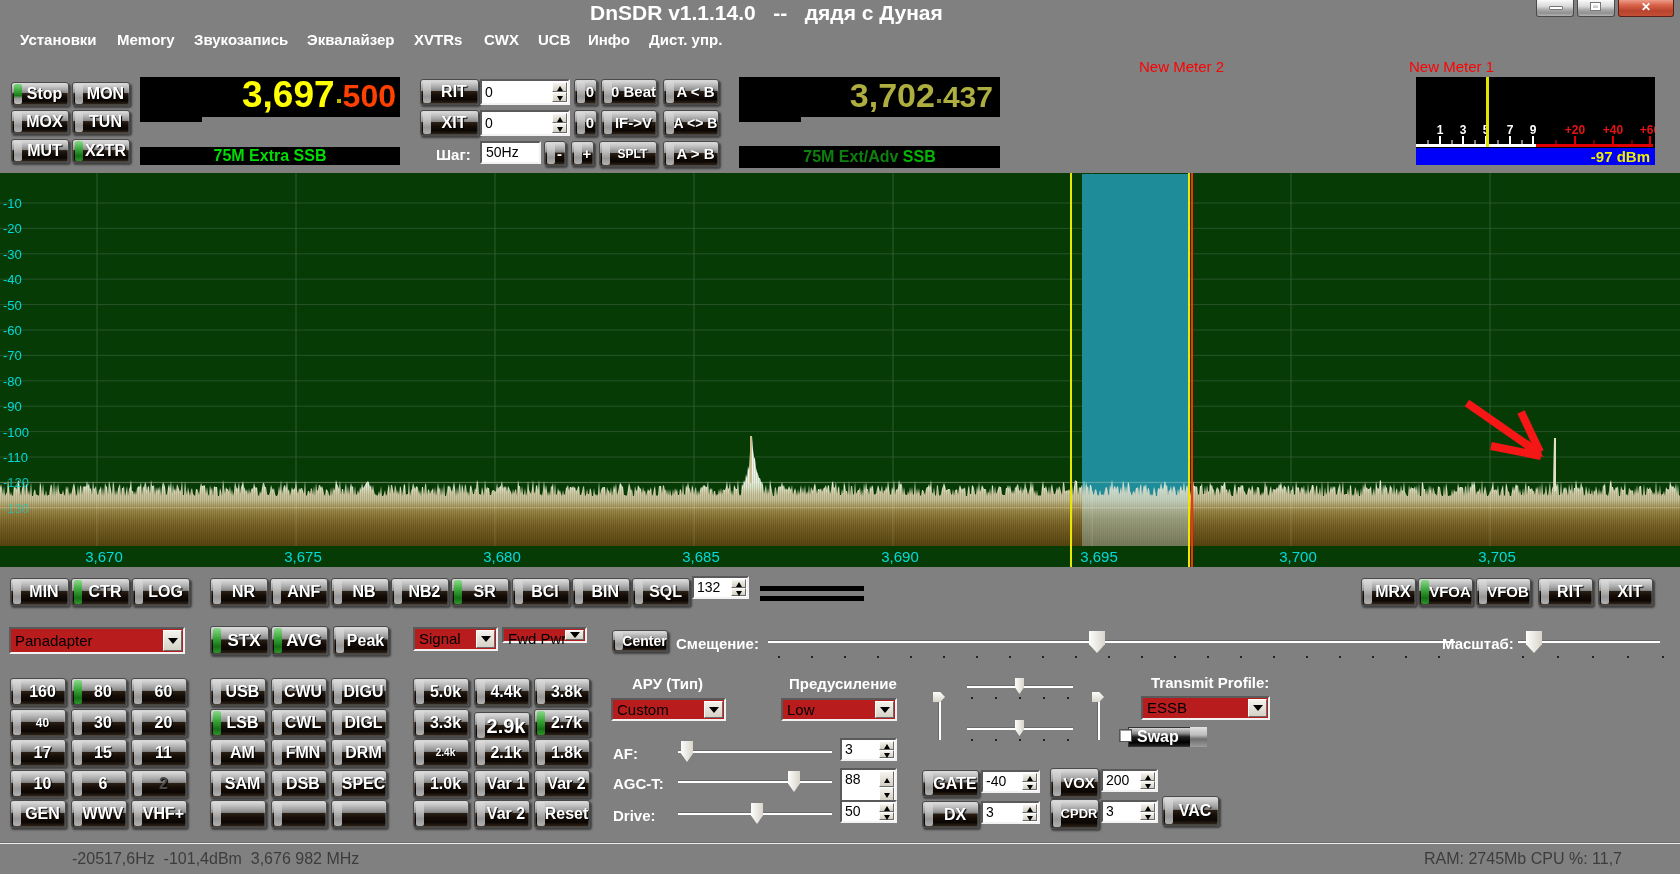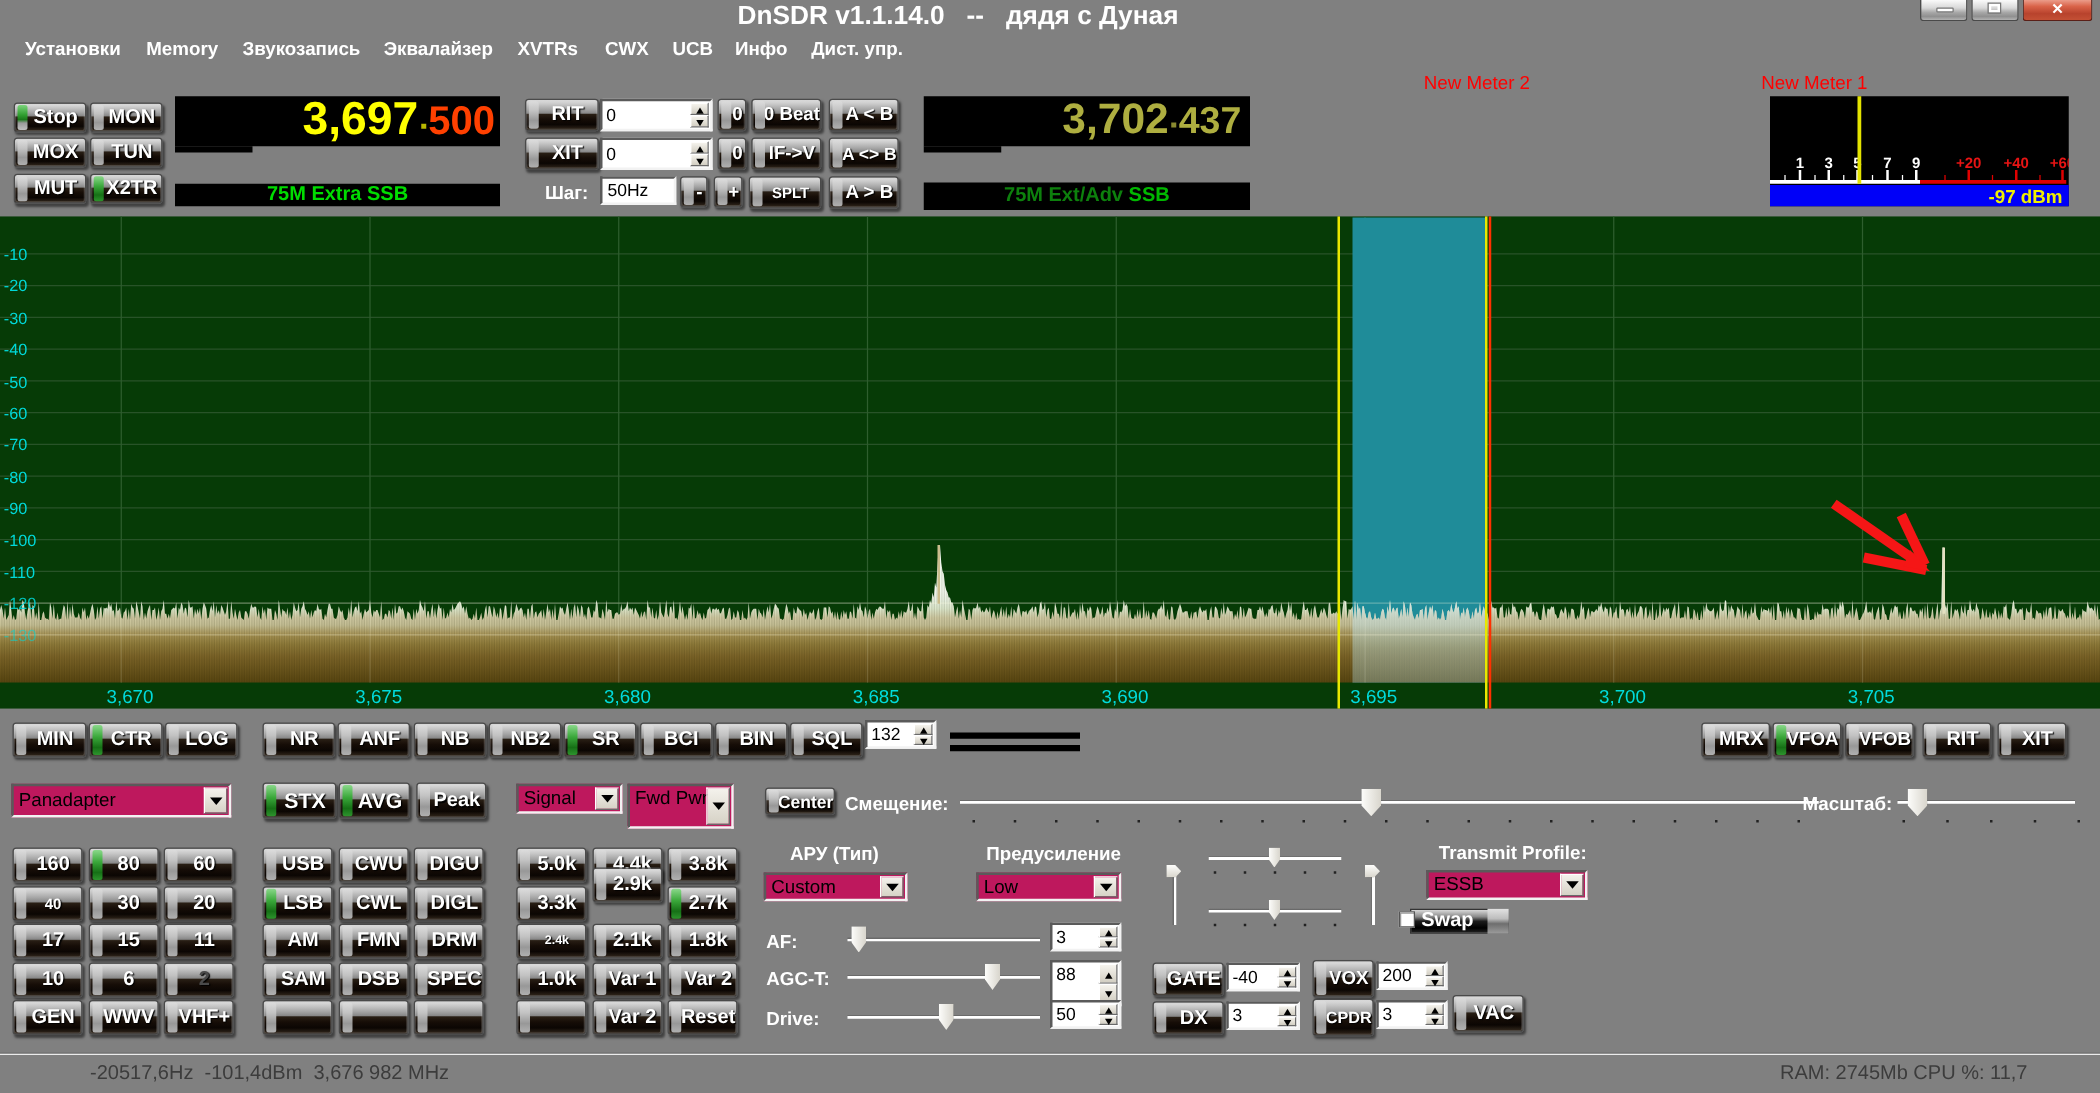--- a/index.html
+++ b/index.html
@@ -5,21 +5,21 @@
 .abs{position:absolute}
 .bold{font-weight:bold}
 .spec{position:absolute;left:0;top:173px}
 .b{position:absolute;border:1px solid #4a4a4a;border-radius:3px;text-align:center;font-weight:bold;
 background:linear-gradient(180deg,#e0e0e0 0%,#c6c6c6 15%,#a4a4a4 32%,#888888 44%,#281e14 48%,#160d07 64%,#0b0603 82%,#2c2218 96%,#130d07 100%);
 box-shadow:1.5px 2px 2px rgba(0,0,0,.5),inset 0 0 0 1px rgba(200,200,200,.25);text-shadow:1px 1px 1px #000;padding-left:9px;white-space:nowrap;overflow:hidden}
 .b::before{content:'';position:absolute;left:2px;top:1px;bottom:1px;width:8px;border-radius:2px;
 background:linear-gradient(180deg,#dcdcdc 0%,#c2c2c2 35%,#989898 70%,#b0b0b0 100%)}
 .b.g::before{background:linear-gradient(180deg,#8ad88a 0%,#3aa83a 40%,#167016 75%,#2d942d 100%)}
 .b.g2::before{background:linear-gradient(180deg,#7dd47d 0%,#2f9e2f 40%,#1b7a1b 58%,#9a9a9a 72%,#c0c0c0 100%)}
-.combo{position:absolute;background:#be185d;border:2px solid;border-color:#5a5a5a #f2f2f2 #f2f2f2 #5a5a5a;color:#000}
+.combo{position:absolute;background:#b91c1c;border:2px solid;border-color:#5a5a5a #f2f2f2 #f2f2f2 #5a5a5a;color:#000}
 .combo>span{display:block;padding-left:4px;white-space:nowrap}
 .cbtn{position:absolute;right:1px;top:1px;bottom:1px;width:19px;background:linear-gradient(180deg,#f4f2ec,#d6d2c6);border:1px solid;border-color:#fff #6a6a6a #6a6a6a #fff}
 .tri{position:absolute;left:50%;top:50%;margin:-3px 0 0 -5px;width:0;height:0;border:5px solid transparent;border-top:6px solid #000}
 .spin{position:absolute;background:#fff;border:2px solid;border-color:#5a5a5a #f2f2f2 #f2f2f2 #5a5a5a;color:#000}
 .spin>span{display:block;padding-left:3px}
 .sup,.sdn{position:absolute;right:1px;width:15px;height:calc(50% - 1px);background:linear-gradient(180deg,#f6f4ee,#d2cec2);border:1px solid;border-color:#fff #6a6a6a #6a6a6a #fff}
 .sup{top:1px}.sdn{bottom:1px}
 .triu,.trid{position:absolute;left:50%;top:50%;width:0;height:0;border:3px solid transparent}
 .triu{border-bottom:5px solid #000;margin:-4px 0 0 -3px}
 .trid{border-top:5px solid #000;margin:-1px 0 0 -3px}
@@ -270,21 +270,21 @@
   </div>
 <div class="b g " style="left:210px;top:626px;width:59px;height:29px;line-height:27px;font-size:17px;color:#fff">STX</div>
 <div class="b g " style="left:271px;top:626px;width:57px;height:29px;line-height:27px;font-size:17px;color:#fff">AVG</div>
 <div class="b " style="left:333px;top:626px;width:56px;height:29px;line-height:27px;font-size:16px;color:#fff">Peak</div>
 <div class="combo" style="left:413px;top:627px;width:85px;height:24px">
     <span style="line-height:20px;font-size:15px">Signal</span>
     <div class="cbtn">
       <span class="tri"></span>
     </div>
   </div>
-<div class="combo" style="left:502px;top:627px;width:85px;height:36px">
+<div class="combo" style="left:502px;top:627px;width:85px;height:16px">
     <span style="line-height:20px;font-size:15px">Fwd Pwr</span>
     <div class="cbtn">
       <span class="tri"></span>
     </div>
   </div>
 <div class="b " style="left:612px;top:630px;width:56px;height:22px;line-height:20px;font-size:14px;color:#fff">Center</div>
 <div class="abs bold" style="left:676px;top:635px;font-size:15px;color:#fff">Смещение:</div>
 <div class="track" style="left:768px;top:640px;width:687px"></div>
 <div class="thumb" style="left:1089px;top:631px;width:16px;height:22px"></div>
 <div class="dot" style="left:778px;top:656px"></div>
@@ -343,21 +343,21 @@
 <div class="b " style="left:210.0px;top:769.5px;width:56px;height:28px;line-height:26px;font-size:16px;color:#fff">SAM</div>
 <div class="b " style="left:270.5px;top:769.5px;width:56px;height:28px;line-height:26px;font-size:16px;color:#fff">DSB</div>
 <div class="b " style="left:331.0px;top:769.5px;width:56px;height:28px;line-height:26px;font-size:16px;color:#fff">SPEC</div>
 <div class="b " style="left:210.0px;top:800px;width:56px;height:28px;line-height:26px;font-size:16px;color:#fff"></div>
 <div class="b " style="left:270.5px;top:800px;width:56px;height:28px;line-height:26px;font-size:16px;color:#fff"></div>
 <div class="b " style="left:331.0px;top:800px;width:56px;height:28px;line-height:26px;font-size:16px;color:#fff"></div>
 <div class="b " style="left:413.0px;top:678px;width:56px;height:28px;line-height:26px;font-size:16px;color:#fff">5.0k</div>
 <div class="b " style="left:473.5px;top:678px;width:56px;height:28px;line-height:26px;font-size:16px;color:#fff">4.4k</div>
 <div class="b " style="left:534.0px;top:678px;width:56px;height:28px;line-height:26px;font-size:16px;color:#fff">3.8k</div>
 <div class="b " style="left:413.0px;top:708.5px;width:56px;height:28px;line-height:26px;font-size:16px;color:#fff">3.3k</div>
-<div class="b " style="left:473.5px;top:694px;width:56px;height:28px;line-height:26px;font-size:16px;color:#fff">2.9k</div>
+<div class="b " style="left:473.5px;top:712px;width:56px;height:28px;line-height:26px;font-size:20px;color:#fff">2.9k</div>
 <div class="b g " style="left:534.0px;top:708.5px;width:56px;height:28px;line-height:26px;font-size:16px;color:#fff">2.7k</div>
 <div class="b " style="left:413.0px;top:739px;width:56px;height:28px;line-height:26px;font-size:10px;color:#fff">2.4k</div>
 <div class="b " style="left:473.5px;top:739px;width:56px;height:28px;line-height:26px;font-size:16px;color:#fff">2.1k</div>
 <div class="b " style="left:534.0px;top:739px;width:56px;height:28px;line-height:26px;font-size:16px;color:#fff">1.8k</div>
 <div class="b " style="left:413.0px;top:769.5px;width:56px;height:28px;line-height:26px;font-size:16px;color:#fff">1.0k</div>
 <div class="b " style="left:473.5px;top:769.5px;width:56px;height:28px;line-height:26px;font-size:16px;color:#fff">Var 1</div>
 <div class="b " style="left:534.0px;top:769.5px;width:56px;height:28px;line-height:26px;font-size:16px;color:#fff">Var 2</div>
 <div class="b " style="left:413.0px;top:800px;width:56px;height:28px;line-height:26px;font-size:16px;color:#fff"></div>
 <div class="b " style="left:473.5px;top:800px;width:56px;height:28px;line-height:26px;font-size:16px;color:#fff">Var 2</div>
 <div class="b " style="left:534.0px;top:800px;width:56px;height:28px;line-height:26px;font-size:16px;color:#fff">Reset</div>

